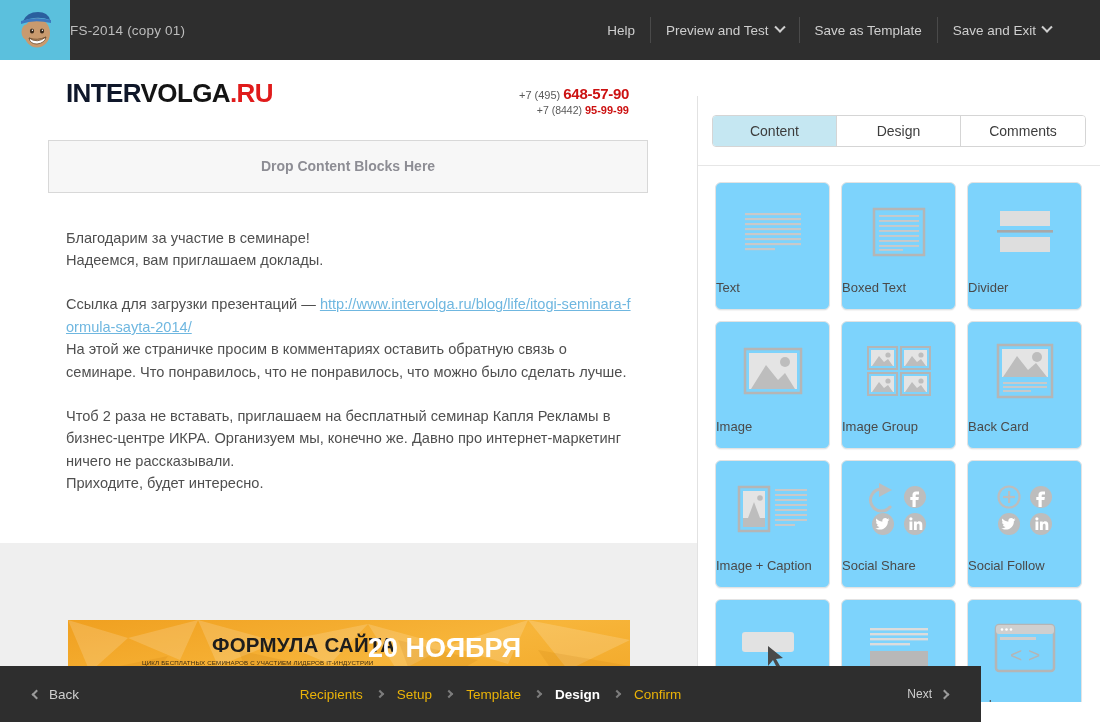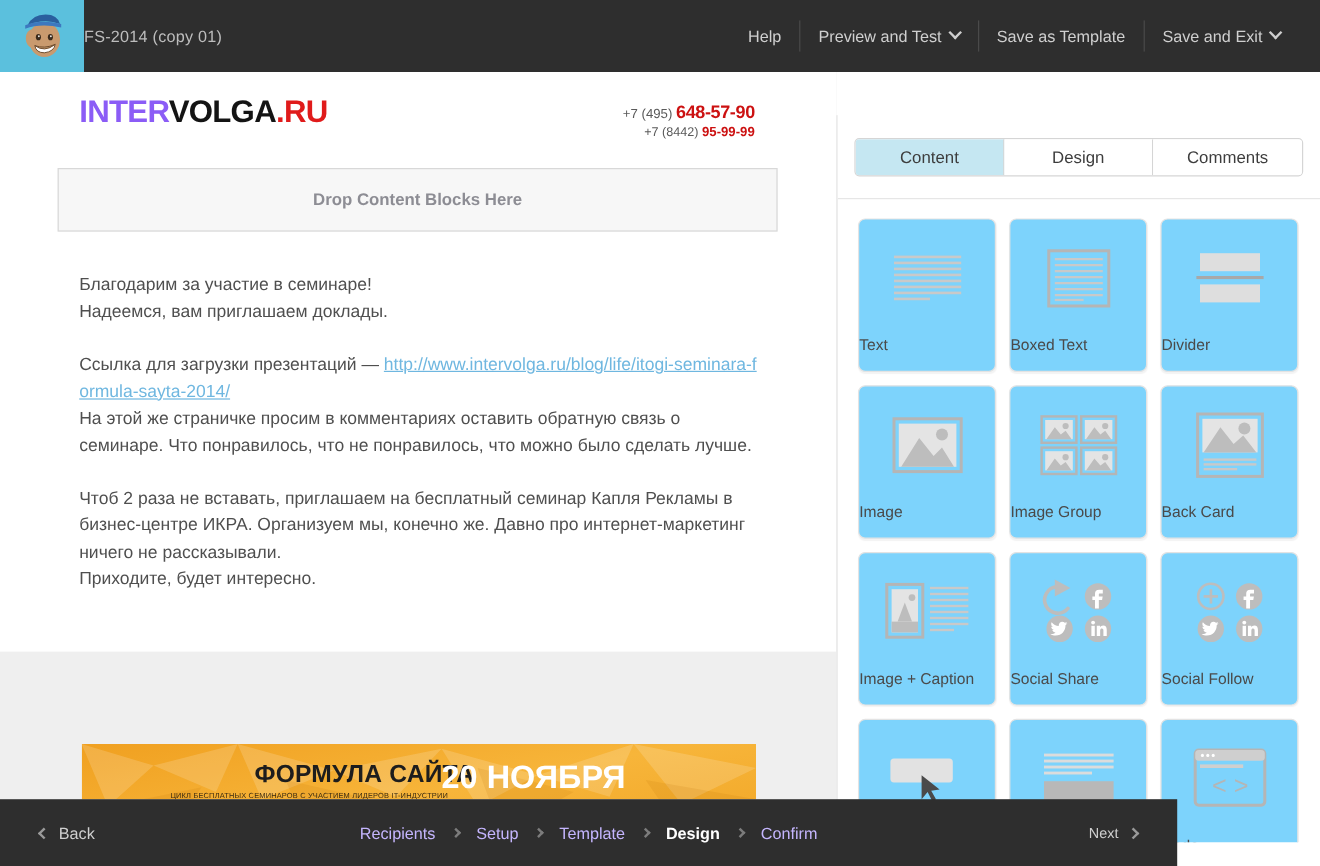--- a/index.html
+++ b/index.html
@@ -20,21 +20,21 @@
     width: 70px; height: 60px; background: #5bc0dd;
     display: flex; align-items: center; justify-content: center; flex: none;
   }
   .freddie { width: 42px; height: 44px; display:block; }
   .campaign-name {
     color: #bdbdbd; font-size: 13.5px; display: flex; align-items: center;
     padding-left: 0; letter-spacing: .2px;
   }
   .top-right {
     margin-left: auto; display: flex; align-items: center;
-    padding-right: 18px; height: 60px;
+    padding-right: 34px; height: 60px;
   }
   .top-item {
     color: #cfcfcf; font-size: 13.5px; padding: 0 15px;
     display: flex; align-items: center; height: 26px; cursor: pointer;
     white-space: nowrap;
   }
   .top-sep { width: 1px; height: 26px; background: #4a4a4a; }
   .caret {
     display: inline-block; margin-left: 7px; width: 8px; height: 8px;
     border-right: 2px solid #cfcfcf; border-bottom: 2px solid #cfcfcf;
@@ -50,21 +50,21 @@
     position: absolute; top: 0; left: 0; width: 697px; height: 483px;
     background: #ffffff;
   }
   .email-inner { position: absolute; top: 0; left: 0; width: 697px; }
 
   .email-header {
     display: flex; align-items: flex-start; justify-content: space-between;
     padding: 20px 68px 0 66px;
   }
   .logo { font-size: 26px; font-weight: bold; letter-spacing: -0.6px; line-height: 1; }
-  .logo .r1 { color: #8b5cf6; text-align: right; }
+  .logo .r1 { color: #0f172a; text-align: right; }
   .logo .k  { color: #141414; }
   .logo .r2 { color: #e01b1b; }
 
   .phones { text-align: right; padding-top: 5px; }
   .phone-1 { font-size: 11px; color: #5a5a5a; line-height: 1.25; white-space: nowrap; }
   .phone-1 b { font-size: 15px; color: #cc1111; font-weight: bold; letter-spacing: -0.3px; }
   .phone-2 { font-size: 10.5px; color: #5a5a5a; line-height: 1.25; white-space: nowrap; }
   .phone-2 b { font-size: 11px; color: #cc1111; font-weight: bold; }
 
   .dropzone {
@@ -141,21 +141,21 @@
   .chev {
     width: 7px; height: 7px; border-top: 2px solid #9a9a9a;
     border-right: 2px solid #9a9a9a; display: inline-block;
   }
   .chev.left { transform: rotate(-135deg); margin-right: 9px; }
   .chev.right { transform: rotate(45deg); margin-left: 9px; }
   .steps {
     position: absolute; left: 0; right: 0; margin: 0 auto; width: 470px;
     display: flex; align-items: center; justify-content: center; gap: 14px;
   }
-  .step { color: #c4b5fd; font-size: 13.5px; cursor: pointer; white-space: nowrap; }
+  .step { color: #eab308; font-size: 13.5px; cursor: pointer; white-space: nowrap; }
   .step.active { color: #ffffff; font-weight: bold; }
   .step-sep {
     width: 6px; height: 6px; border-top: 2px solid #7c7c7c;
     border-right: 2px solid #7c7c7c; transform: rotate(45deg);
   }
 </style>
 </head>
 <body>
 
 <div id="app">

